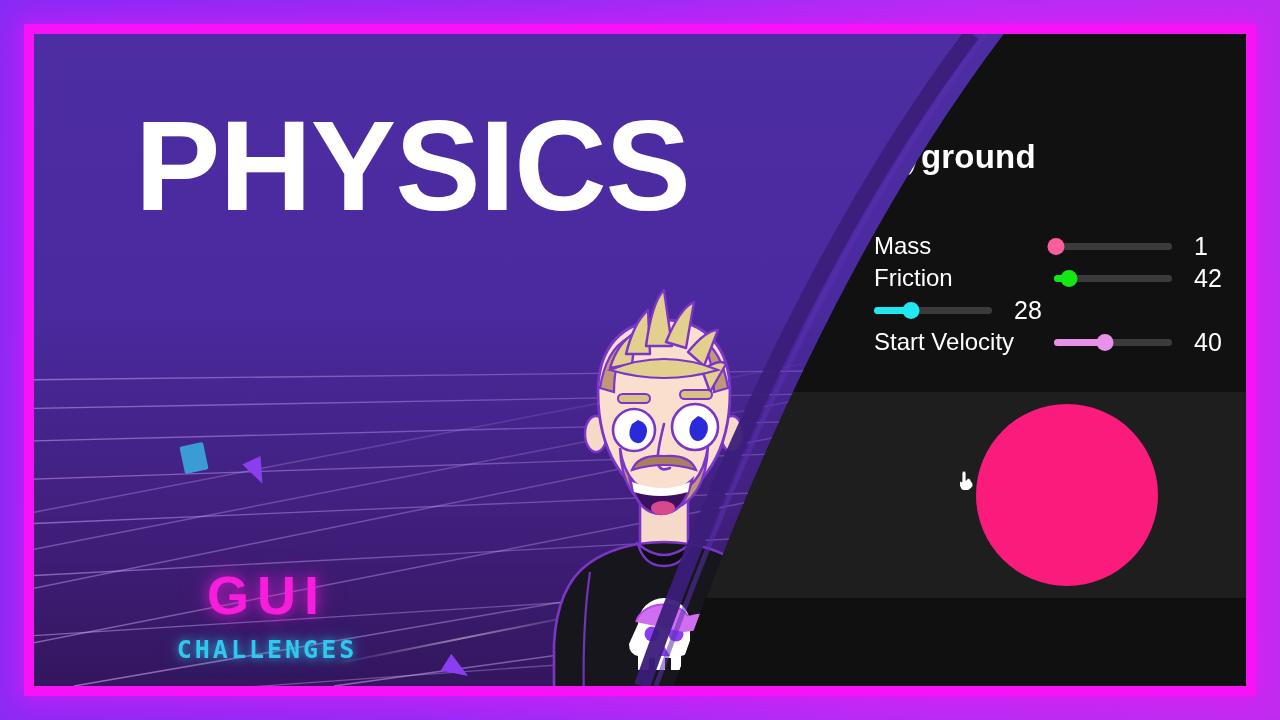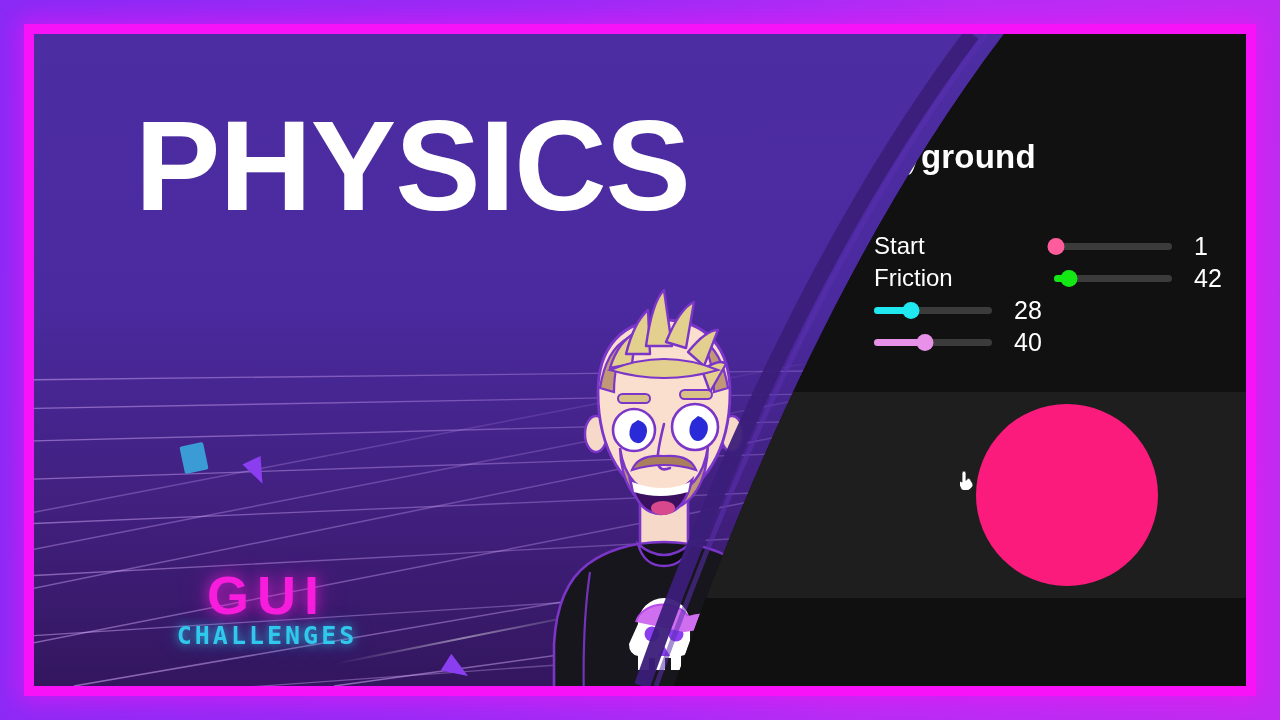--- a/index.html
+++ b/index.html
@@ -45,21 +45,21 @@
 
   
   #logo { position:absolute; left:118px; top:536px; width:230px; text-align:center; }
   #logo-gui {
     display:block; font-size:54px; font-weight:700; letter-spacing:8px;
     color:#f81ddd; line-height:.95;
     text-shadow:0 0 14px rgba(248,29,221,.75), 0 0 30px rgba(248,29,221,.45);
   }
   #logo-challenges {
     display:block; font-size:25px; font-weight:700; letter-spacing:3px;
-    color:#30c8ec; line-height:1.2; margin-top:0;
+    color:#30c8ec; line-height:1.2; margin-top:14px;
     text-shadow:0 0 10px rgba(48,200,236,.8), 0 0 22px rgba(48,200,236,.4);
     font-family:"DejaVu Sans Mono", monospace;
   }
 
   
   #title {
     position:absolute; left:95px; top:65px;
     font-size:128px; font-weight:700; color:#ffffff;
     letter-spacing:-1px; line-height:1.05;
     font-family:"Liberation Sans", sans-serif;
@@ -282,21 +282,21 @@
 
     <div id="app">
       <div id="app-inner">
 
         <div id="controls-section">
           <div id="panel-title">Playground</div>
 
           <div id="slider-list">
 
             <div class="slider-row">
-              <span class="slider-label">Start</span>
+              <span class="slider-label">Mass</span>
               <span class="slider-track-wrap">
                 <span class="slider-track"></span>
                 <span class="slider-fill" style="width:2%; background:#ff5c9e;"></span>
                 <span class="slider-thumb" style="left:2%; background:#ff5c9e;"></span>
               </span>
               <span class="slider-value">1</span>
             </div>
 
             <div class="slider-row">
               <span class="slider-label">Friction</span>
@@ -311,20 +311,21 @@
             <div class="slider-row">
               <span class="slider-track-wrap">
                 <span class="slider-track"></span>
                 <span class="slider-fill" style="width:31%; background:#1fe8f0;"></span>
                 <span class="slider-thumb" style="left:31%; background:#1fe8f0;"></span>
               </span>
               <span class="slider-value">28</span>
             </div>
 
             <div class="slider-row">
+              <span class="slider-label">Start Velocity</span>
               <span class="slider-track-wrap">
                 <span class="slider-track"></span>
                 <span class="slider-fill" style="width:43%; background:#e891e8;"></span>
                 <span class="slider-thumb" style="left:43%; background:#e891e8;"></span>
               </span>
               <span class="slider-value">40</span>
             </div>
 
           </div>
         </div>

